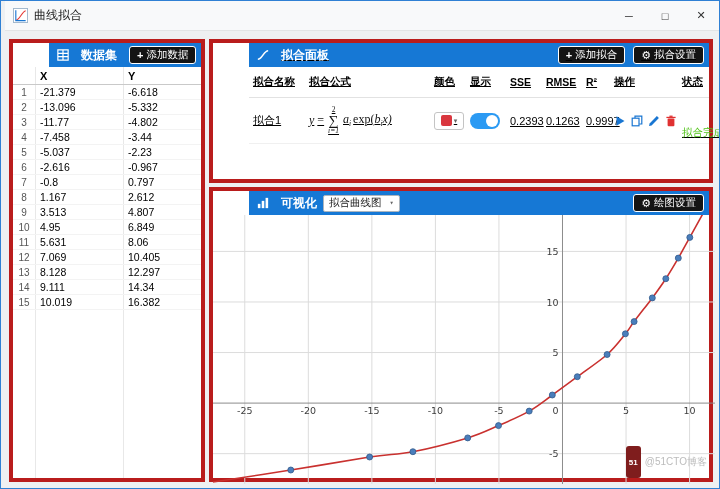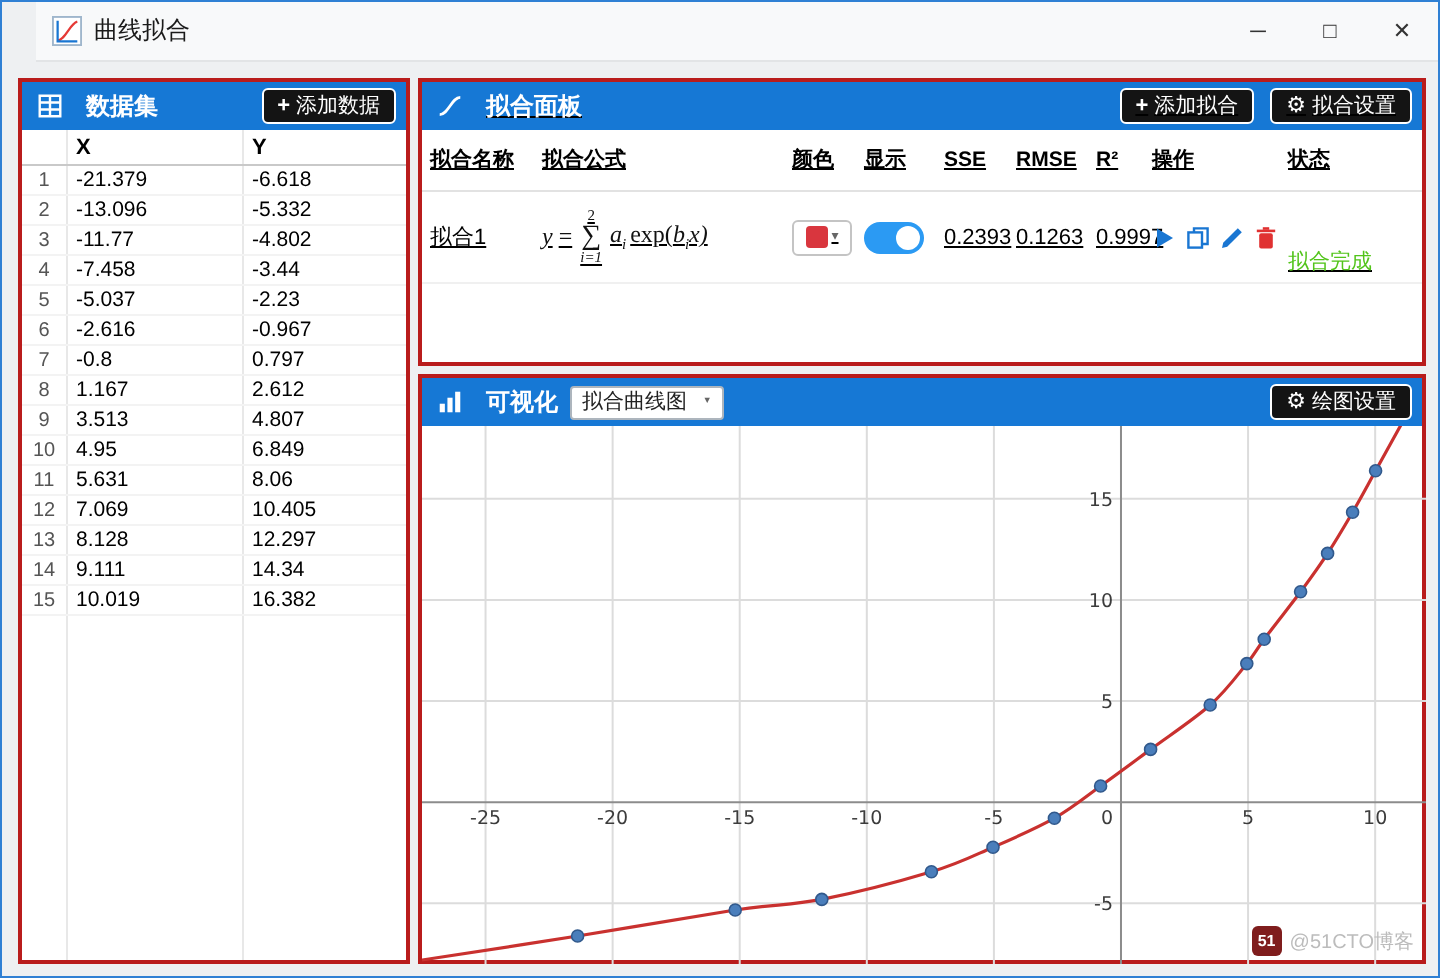--- a/index.html
+++ b/index.html
@@ -3,30 +3,30 @@
 <meta charset="utf-8">
 <style>
   * { margin:0; padding:0; box-sizing:border-box; }
   html,body { width:720px; height:489px; }
   body {
     position:relative; overflow:hidden;
     font-family:"Liberation Sans","DejaVu Sans",sans-serif;
     background:#eef0f2; border:1px solid #2f80d4;
   }
   
-  .titlebar { position:absolute; left:17px; top:0; right:0; height:30px;
+  .titlebar { position:absolute; left:4px; top:0; right:0; height:30px;
     background:#f8f9fa; border-bottom:1px solid #e2e4e6;
     display:flex; align-items:center; padding-left:8px; }
   .app-icon { display:flex; margin-right:6px; }
   .title { font-size:12px; color:#1a1a1a; }
   .win-controls { margin-left:auto; display:flex; height:100%; }
   .win-btn { width:36px; display:flex; align-items:center; justify-content:center;
     font-size:11px; color:#333; }
   
-  .panel { position:absolute; background:#fff; border:2px solid #b91c1c; }
+  .panel { position:absolute; background:#fff; border:4px solid #b91c1c;padding-left:36px; }
   .panel-header { height:24px; background:#1678d5; display:flex; align-items:center;
     gap:6px; padding:0 3px 0 8px; }
   .panel-title { color:#fff; font-size:12px; font-weight:bold; white-space:nowrap; }
   .spacer { flex:1; }
   .dark-btn { background:#141414; border:1px solid #fff; border-radius:3px;
     color:#fff; font-size:10.5px; height:18px; padding:0 7px; margin-right:2px;
     display:flex; align-items:center; gap:3px; white-space:nowrap; }
   .btn-ic { font-weight:bold; font-size:11px; line-height:1; }
   .dataset-panel { left:8px; top:38px; width:196px; height:443px; }
   .fit-panel { left:208px; top:38px; width:504px; height:144px;text-decoration:underline; }
@@ -66,21 +66,21 @@
   .sum { display:inline-flex; flex-direction:column; align-items:center; line-height:1; margin:0 1px; }
   .sum .limit { font-size:7.5px; line-height:1; }
   .sum .sigma { font-size:14px; line-height:0.95; font-style:normal; }
   
   .select { height:17px; background:#fff; border:1px solid #adb5bd; border-radius:2px;
     display:flex; align-items:center; gap:8px; padding:0 5px; font-size:10.5px; color:#222;font-family:Liberation Mono, monospace; }
   .chart-area { position:absolute; left:0; right:0; top:24px; bottom:0; background:#fff; }
   
   .watermark { position:absolute; right:12px; bottom:10px; display:flex; align-items:center;
     gap:4px; z-index:5; }
-  .wm-logo { width:15px; height:15px; background:#7f1d1d; border-radius:3px; color:#fff;
+  .wm-logo { width:15px; height:32px; background:#7f1d1d; border-radius:3px; color:#fff;
     font-size:8px; font-weight:bold; display:flex; align-items:center; justify-content:center; }
   .wm-text { color:#bcbcbc; font-size:10px; }
 </style>
 </head>
 <body>
 
 <div class="titlebar">
   <span class="app-icon">
     <svg width="15" height="15" viewBox="0 0 16 16">
       <rect x="0.5" y="0.5" width="15" height="15" fill="#fff" stroke="#9fb6cc"></rect>

